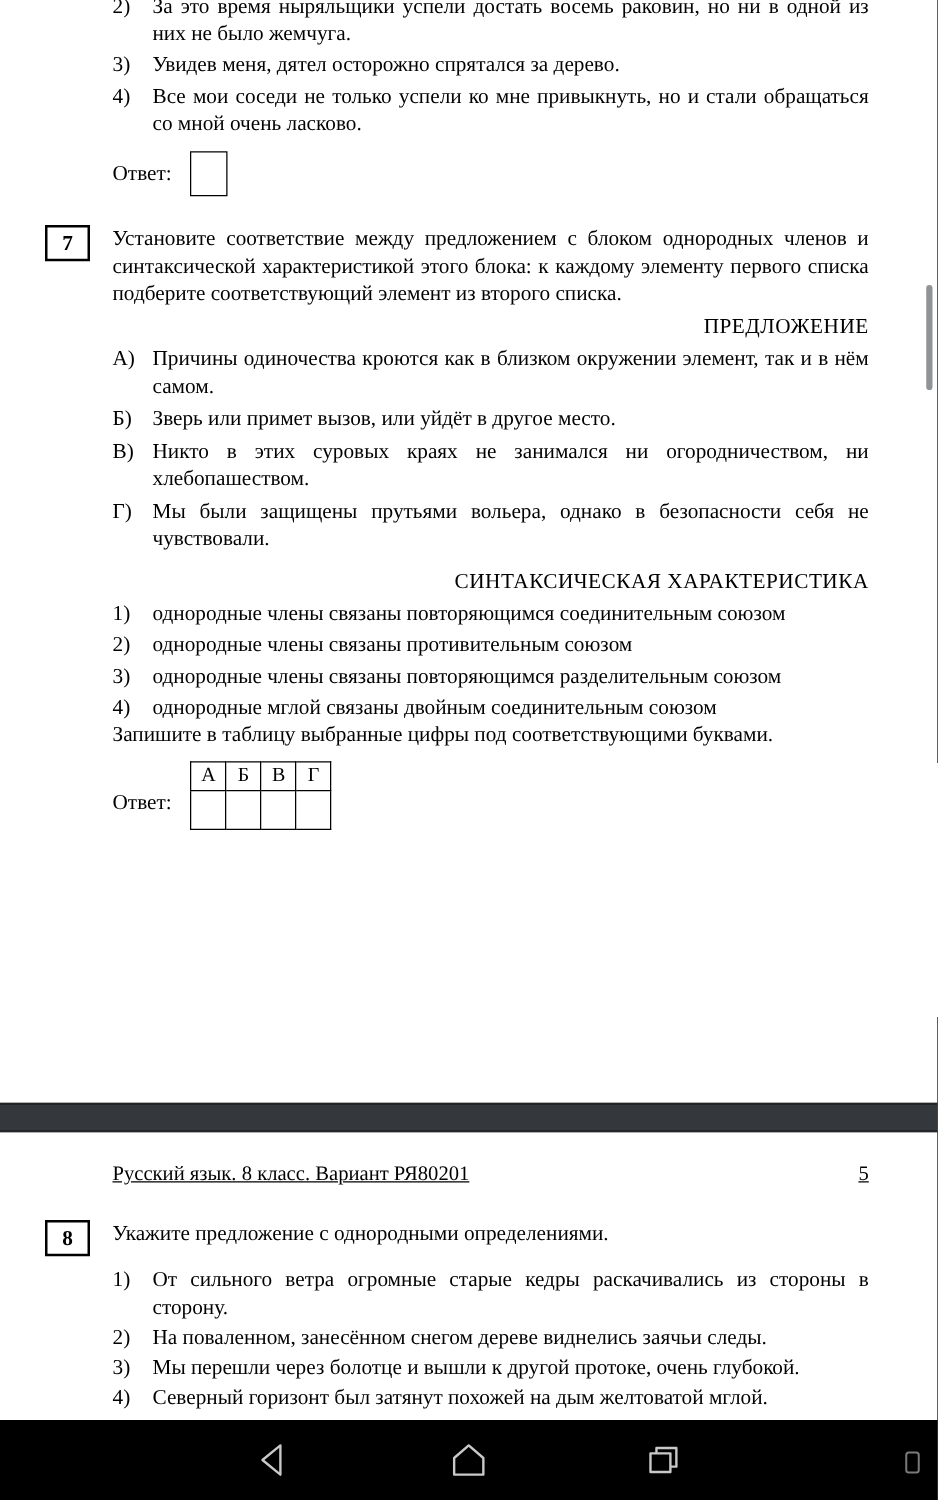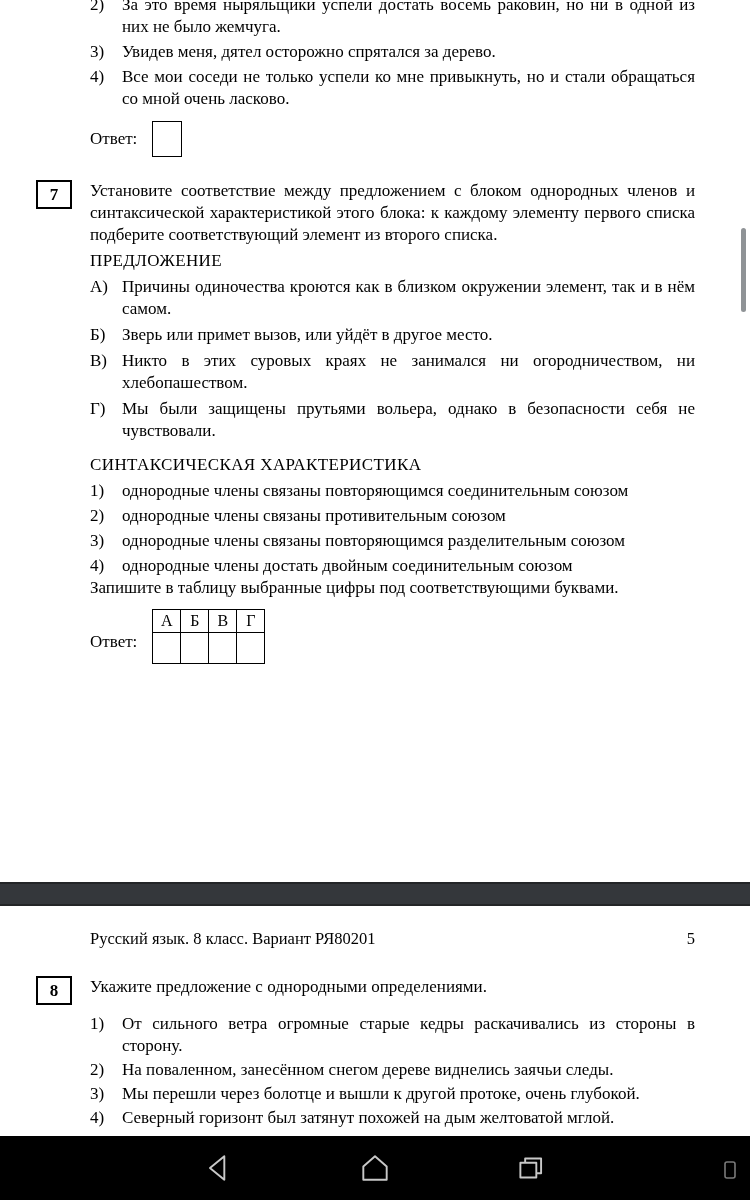--- a/index.html
+++ b/index.html
@@ -26,21 +26,21 @@
 
   .q-row { display:flex; margin-left:-54px; }
   .q-row.q7 { margin-top:22px; }
   .q-box {
     width:36px; height:29px; flex:none; margin-right:18px;
     border:2px solid #000; font-weight:bold;
     display:flex; align-items:center; justify-content:center;
   }
   .q-prompt { flex:1; text-align:justify; }
 
-  .center-head { text-align:left; margin-top:4px; letter-spacing:0.4px; }
+  .center-head { text-align:right; margin-top:4px; letter-spacing:0.4px; }
   .center-head.second { margin-top:12px;font-family:Liberation Serif, serif; }
   .sent-list { margin-top:0; }
   .sent-list .item { margin-top:4px; }
   .char-list { margin-top:4px; }
   .char-list .item { margin-top:3px; }
   .instruction { }
 
   .answer-table-row { display:flex; margin-top:10px; }
   .answer-table-row .answer-label { margin-top:22px; }
   table.ans { border-collapse:collapse; }
@@ -48,21 +48,21 @@
   .ans th { height:21px; }
   .ans td { height:31px; }
 
   .footer { position:absolute; left:95px; right:65px; top:806px; text-align:center; font-size:14.5px; line-height:19px; }
 
   .scrollbar { position:absolute; right:4px; top:228px; width:5px; height:84px; background:#8f9396; border-radius:3px; }
 
   .page-sep { height:24px; background:#34373b; border-top:2px solid #232527; border-bottom:2px solid #232527; }
 
   .page2 { position:relative; height:230px; overflow:hidden; padding:22px 55px 0 90px; }
-  .p2-header { display:flex; justify-content:space-between; font-size:16.5px; }
+  .p2-header { display:flex; justify-content:space-between; font-size:16.5px;text-decoration:underline; }
   .q-row.q8 { margin-top:26px; }
   .opt-list { margin-top:8px; }
   .opt-list .item { margin-top:2px; }
 
   .navbar {
     position:absolute; left:0; bottom:0; width:750px; height:64px; background:#000;
     display:flex; align-items:center; justify-content:center; gap:120px;
   }
   .nav-btn { width:36px; height:36px; display:flex; align-items:center; justify-content:center; cursor:pointer; }
   .nav-btn svg { display:block; }
@@ -131,21 +131,21 @@
           <div class="item">
             <span class="marker">2)</span>
             <span class="txt">однородные члены связаны противительным союзом</span>
           </div>
           <div class="item">
             <span class="marker">3)</span>
             <span class="txt">однородные члены связаны повторяющимся разделительным союзом</span>
           </div>
           <div class="item">
             <span class="marker">4)</span>
-            <span class="txt">однородные члены достать двойным соединительным союзом</span>
+            <span class="txt">однородные мглой связаны двойным соединительным союзом</span>
           </div>
         </div>
 
         <div class="instruction">Запишите в таблицу выбранные цифры под соответствующими буквами.</div>
 
         <div class="answer-table-row">
           <span class="answer-label">Ответ:</span>
           <table class="ans">
             <tbody>
                 <tr>

